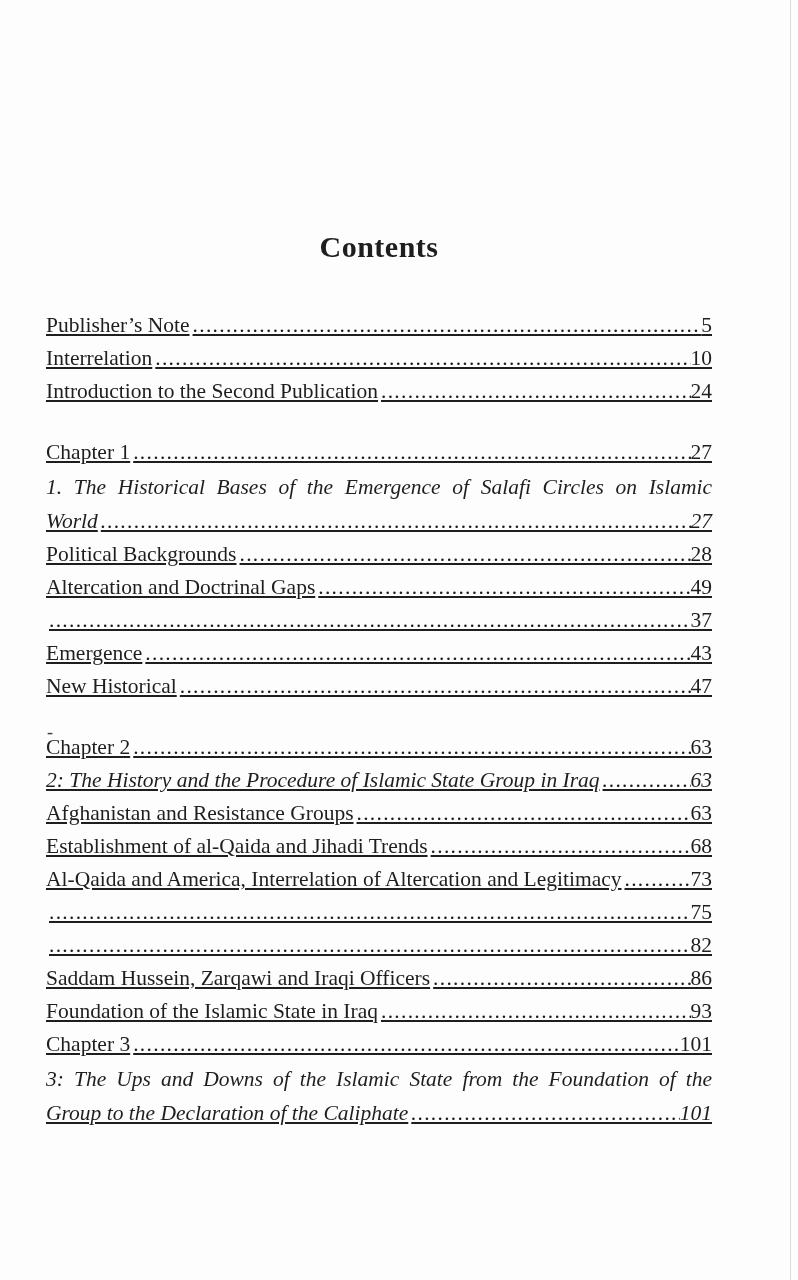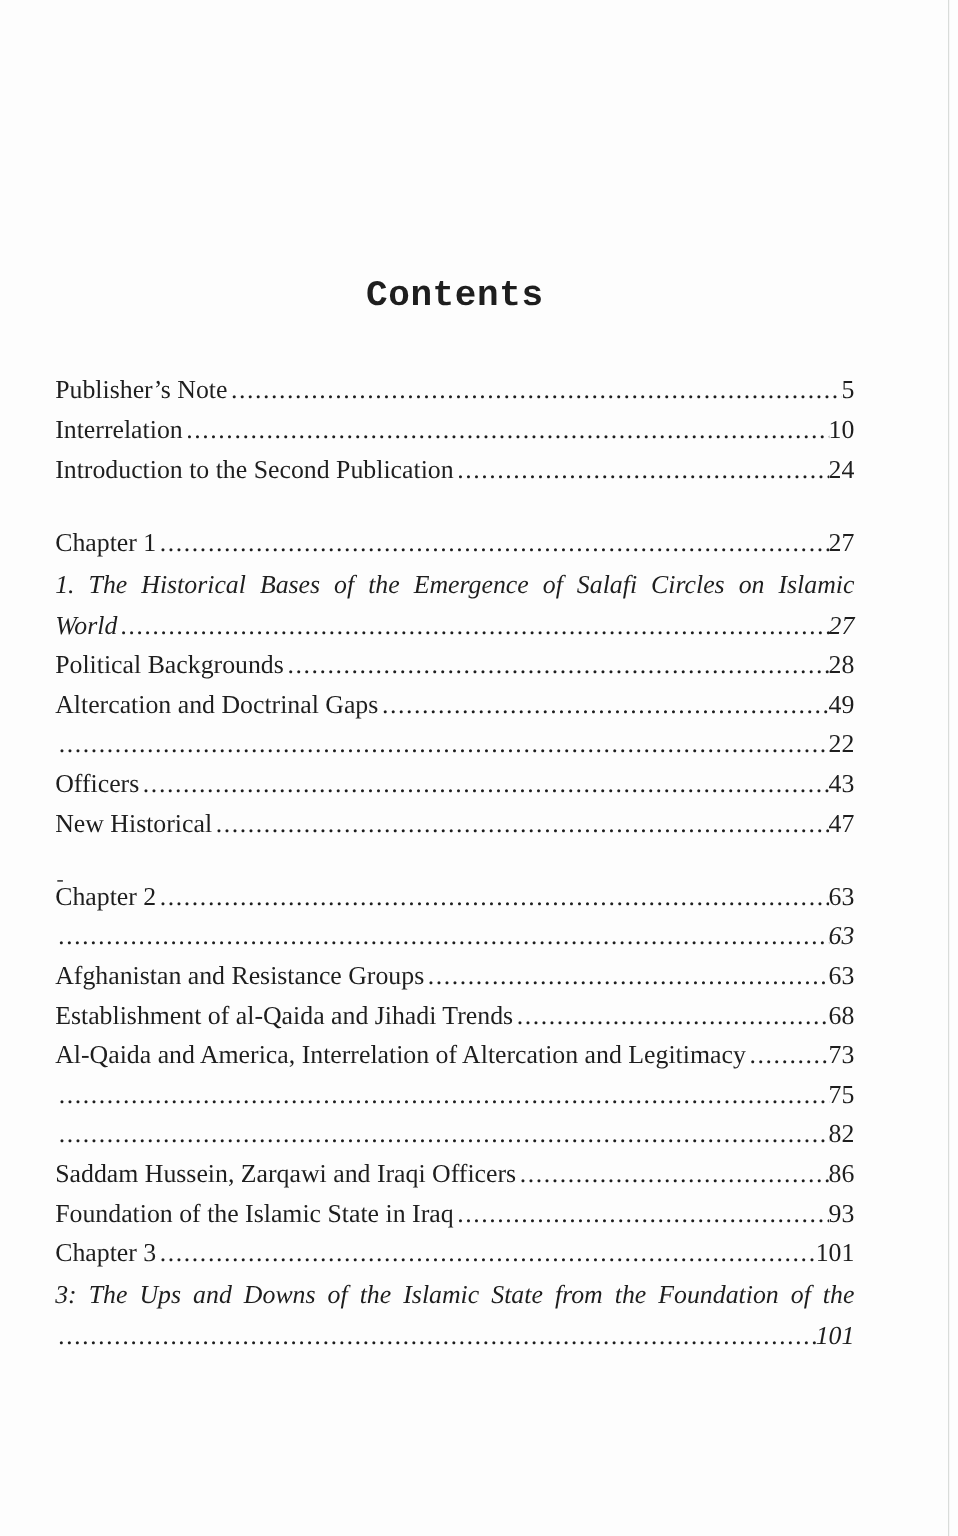--- a/index.html
+++ b/index.html
@@ -31,31 +31,31 @@
     width: 1px;
     height: 1280px;
     background: #d9dcda;
   }
   .title {
     text-align: center;
     font-size: 30px;
     font-weight: bold;
     letter-spacing: 0.5px;
     line-height: 32px;
-    font-family: Liberation Mono, monospace;
   }
   .toc {
     margin-top: 46px;
     font-size: 21.5px;
   }
   .row {
     display: flex;
     align-items: baseline;
     line-height: 33px;
     white-space: nowrap;
+    text-decoration: underline;
   }
   .row .t { flex: 0 0 auto; }
   .row .dots {
     flex: 1 1 auto;
     overflow: hidden;
     white-space: nowrap;
     letter-spacing: 1.3px;
     padding-left: 3px;
   }
   .row .pg { flex: 0 0 auto; }
@@ -114,39 +114,40 @@
         <span class="dots">........................................................................................................................................................................................................</span>
         <span class="pg">28</span>
       </div>
       <div class="row">
         <span class="t">Altercation and Doctrinal Gaps</span>
         <span class="dots">........................................................................................................................................................................................................</span>
         <span class="pg">49</span>
       </div>
       <div class="row">
         <span class="dots">........................................................................................................................................................................................................</span>
-        <span class="pg">22</span>
+        <span class="pg">37</span>
       </div>
       <div class="row">
-        <span class="t">Officers</span>
+        <span class="t">Emergence</span>
         <span class="dots">........................................................................................................................................................................................................</span>
         <span class="pg">43</span>
       </div>
       <div class="row">
         <span class="t">New Historical</span>
         <span class="dots">........................................................................................................................................................................................................</span>
         <span class="pg">47</span>
       </div>
       <div class="gap"></div>
       <div class="row">
         <span class="t">Chapter 2</span>
         <span class="dots">........................................................................................................................................................................................................</span>
         <span class="pg">63</span>
       </div>
       <div class="row italic">
+        <span class="t">2: The History and the Procedure of Islamic State Group in Iraq</span>
         <span class="dots">........................................................................................................................................................................................................</span>
         <span class="pg">63</span>
       </div>
       <div class="row">
         <span class="t">Afghanistan and Resistance Groups</span>
         <span class="dots">........................................................................................................................................................................................................</span>
         <span class="pg">63</span>
       </div>
       <div class="row">
         <span class="t">Establishment of al-Qaida and Jihadi Trends</span>
@@ -176,18 +177,19 @@
         <span class="dots">........................................................................................................................................................................................................</span>
         <span class="pg">93</span>
       </div>
       <div class="row">
         <span class="t">Chapter 3</span>
         <span class="dots">........................................................................................................................................................................................................</span>
         <span class="pg">101</span>
       </div>
       <div class="pre-line italic">3: The Ups and Downs of the Islamic State from the Foundation of the</div>
       <div class="row italic">
+        <span class="t">Group to the Declaration of the Caliphate</span>
         <span class="dots">........................................................................................................................................................................................................</span>
         <span class="pg">101</span>
       </div>
     </div>
   <div class="artifact">-</div>
 </div>
 
 </body></html>

